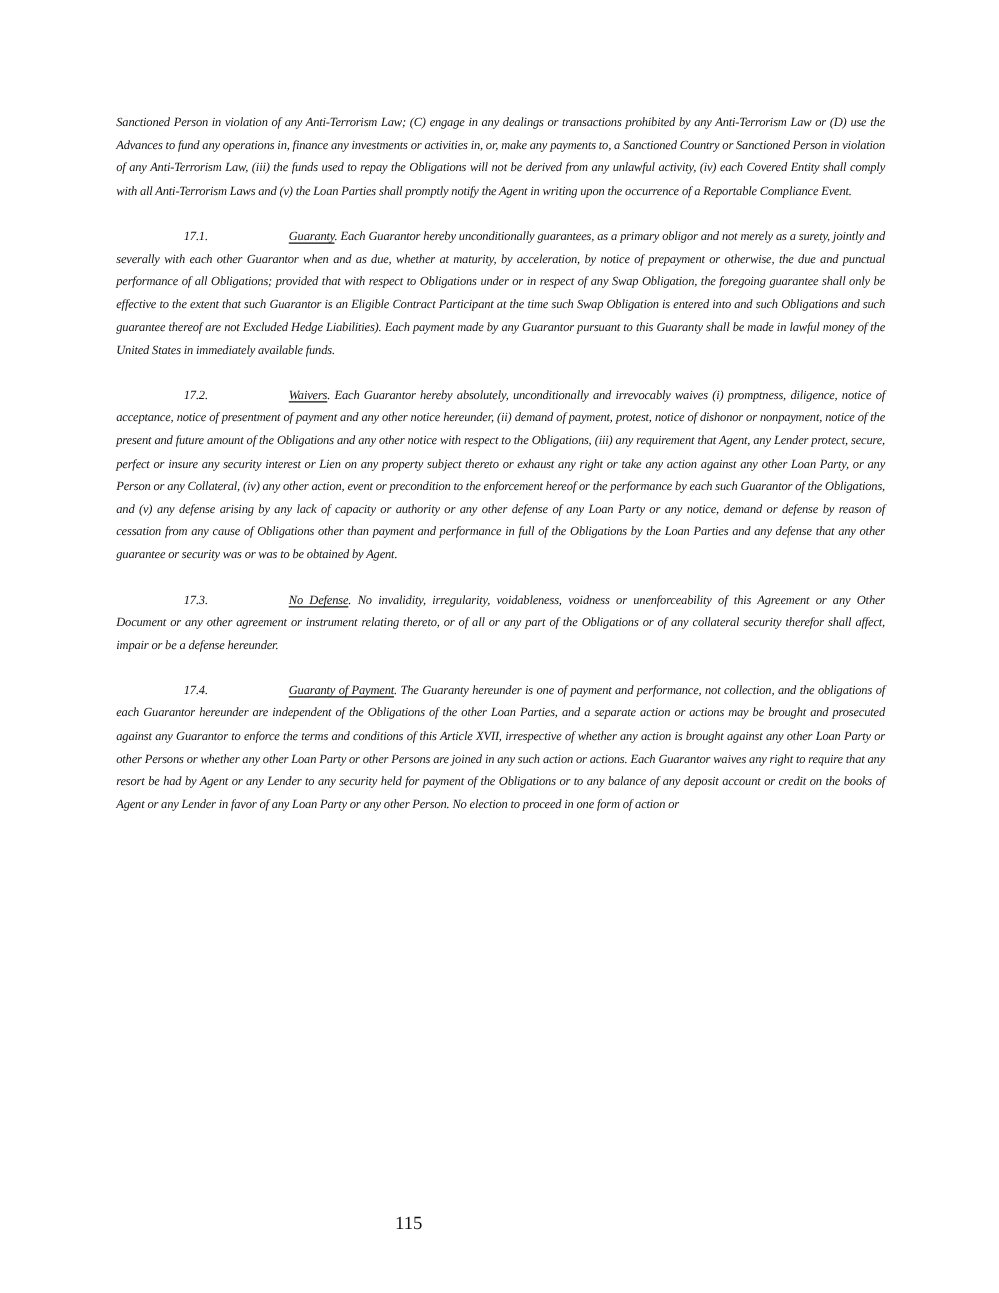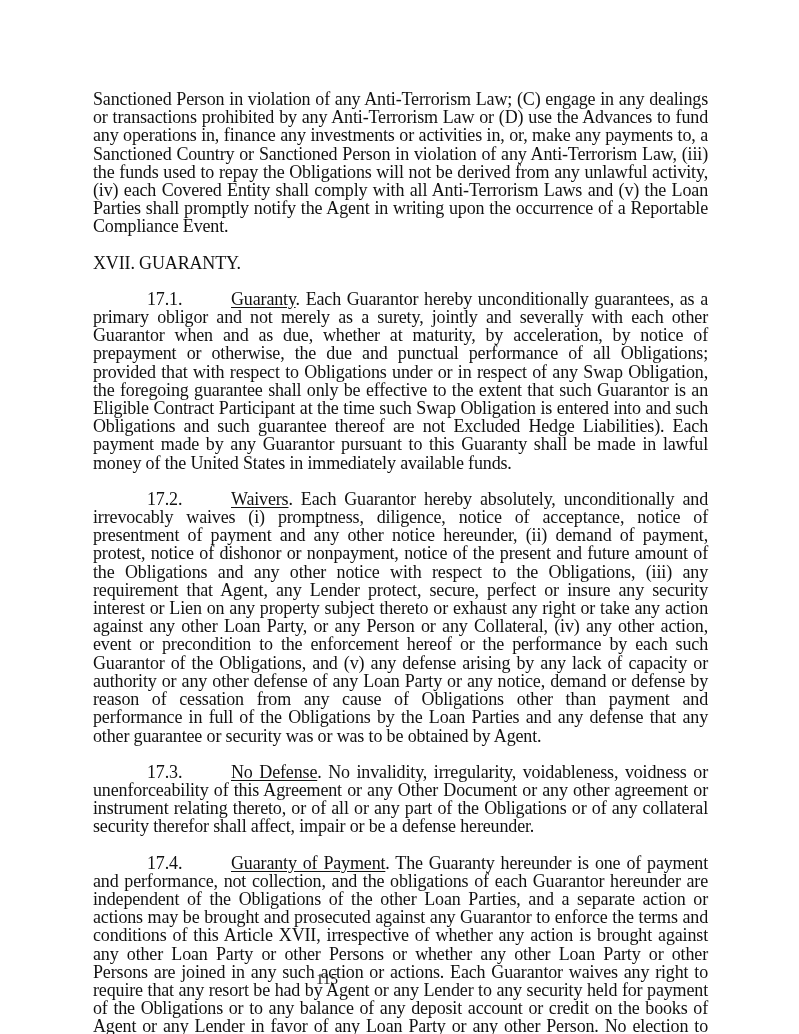--- a/index.html
+++ b/index.html
@@ -3,40 +3,39 @@
   <meta charset="utf-8">
   <style>
     html, body { margin: 0; padding: 0; background: #ffffff; }
     body {
       width: 799px; height: 1034px; position: relative; overflow: hidden;
       font-family: "Liberation Serif", "DejaVu Serif", serif;
       color: #111111;
     }
     .page { position: absolute; left: 93px; top: 90px; width: 615px; }
     p {
-      margin: 0; font-size: 18px; line-height: 18.2px;
-      text-align: justify; letter-spacing: -0.15px;
+      margin: 0; font-size: 10px; line-height: 18.2px;
+      text-align: justify; letter-spacing: -0.15px; font-style: italic;
     }
     .gap { margin-top: 18px; }
     .indent { text-indent: 54px; }
     .num { display: inline-block; width: 40px; text-indent: 0; }
     .u { text-decoration: underline; text-underline-offset: 2px; margin-left: 44px; }
     .heading { text-align: left; }
     .pagenum {
       position: absolute; left: 0; width: 654px; top: 971px;
       text-align: center; font-size: 15px;
     }
   </style>
 </head>
 <body>
 
 <div class="page">
   <p>Sanctioned Person in violation of any Anti-Terrorism Law; (C) engage in any dealings or transactions prohibited by any Anti-Terrorism Law or (D) use the Advances to fund any operations in, finance any investments or activities in, or, make any payments to, a Sanctioned Country or Sanctioned Person in violation of any Anti-Terrorism Law, (iii) the funds used to repay the Obligations will not be derived from any unlawful activity, (iv) each Covered Entity shall comply with  all Anti-Terrorism Laws and (v) the Loan Parties shall promptly notify the Agent in writing upon the occurrence of a Reportable Compliance Event.</p>
 
-  <p class="gap heading">XVII.  GUARANTY.</p>
 
   <p class="gap indent"><span class="num">17.1.</span><span class="u">Guaranty</span><span>.  Each Guarantor hereby unconditionally guarantees, as a primary obligor and not merely as a surety, jointly and severally with each other Guarantor when and as due, whether at maturity, by acceleration, by notice of prepayment or otherwise, the due and punctual performance of all Obligations; provided that with respect to Obligations under or in respect of any Swap Obligation, the foregoing guarantee shall only be effective to the extent that such Guarantor is an Eligible Contract Participant at the time such Swap Obligation is entered into and such Obligations and such guarantee thereof are not Excluded Hedge Liabilities).  Each payment made by any Guarantor pursuant to this Guaranty shall be made in lawful money of the United States in immediately available funds.</span></p>
 
   <p class="gap indent"><span class="num">17.2.</span><span class="u">Waivers</span><span>.  Each Guarantor hereby absolutely, unconditionally and irrevocably waives (i) promptness, diligence, notice of acceptance, notice of presentment of payment and any other notice hereunder, (ii) demand of payment, protest, notice of dishonor or nonpayment, notice of the present and future amount of the Obligations and any other notice with respect to the Obligations, (iii) any requirement that Agent, any Lender protect, secure, perfect or insure any security interest or Lien on any property subject thereto or exhaust any right or take any action against any other Loan Party, or any Person or any Collateral, (iv) any other action, event or precondition to the enforcement hereof or the performance by each such Guarantor of the Obligations, and (v) any defense arising by any lack of capacity or authority or any other defense of any Loan Party or any notice, demand or defense by reason of cessation from any cause of Obligations other than payment and performance in full of the Obligations by the Loan Parties and any defense that any other guarantee or security was or was to be obtained by Agent.</span></p>
 
   <p class="gap indent"><span class="num">17.3.</span><span class="u">No Defense</span><span>.  No invalidity, irregularity, voidableness, voidness or unenforceability of this Agreement or any Other Document or any other agreement or instrument relating thereto, or of all or any part of the Obligations or of any collateral security therefor shall affect, impair or be a defense hereunder.</span></p>
 
   <p class="gap indent"><span class="num">17.4.</span><span class="u">Guaranty of Payment</span><span>.  The Guaranty hereunder is one of payment and performance, not collection, and the obligations of each Guarantor hereunder are independent of the Obligations of the other Loan Parties, and a separate action or actions may be brought and prosecuted against any Guarantor to enforce the terms and conditions of this Article XVII, irrespective of whether any action is brought against any other Loan Party or other Persons or whether any other Loan Party or other Persons are joined in any such action or actions.  Each Guarantor waives any right to require that any resort be had by Agent or any Lender to any security held for payment of the Obligations or to any balance of any deposit account or credit on the books of Agent or any Lender in favor of any Loan Party or any other Person.  No election to proceed in one form of action or</span></p>
 </div>
 

